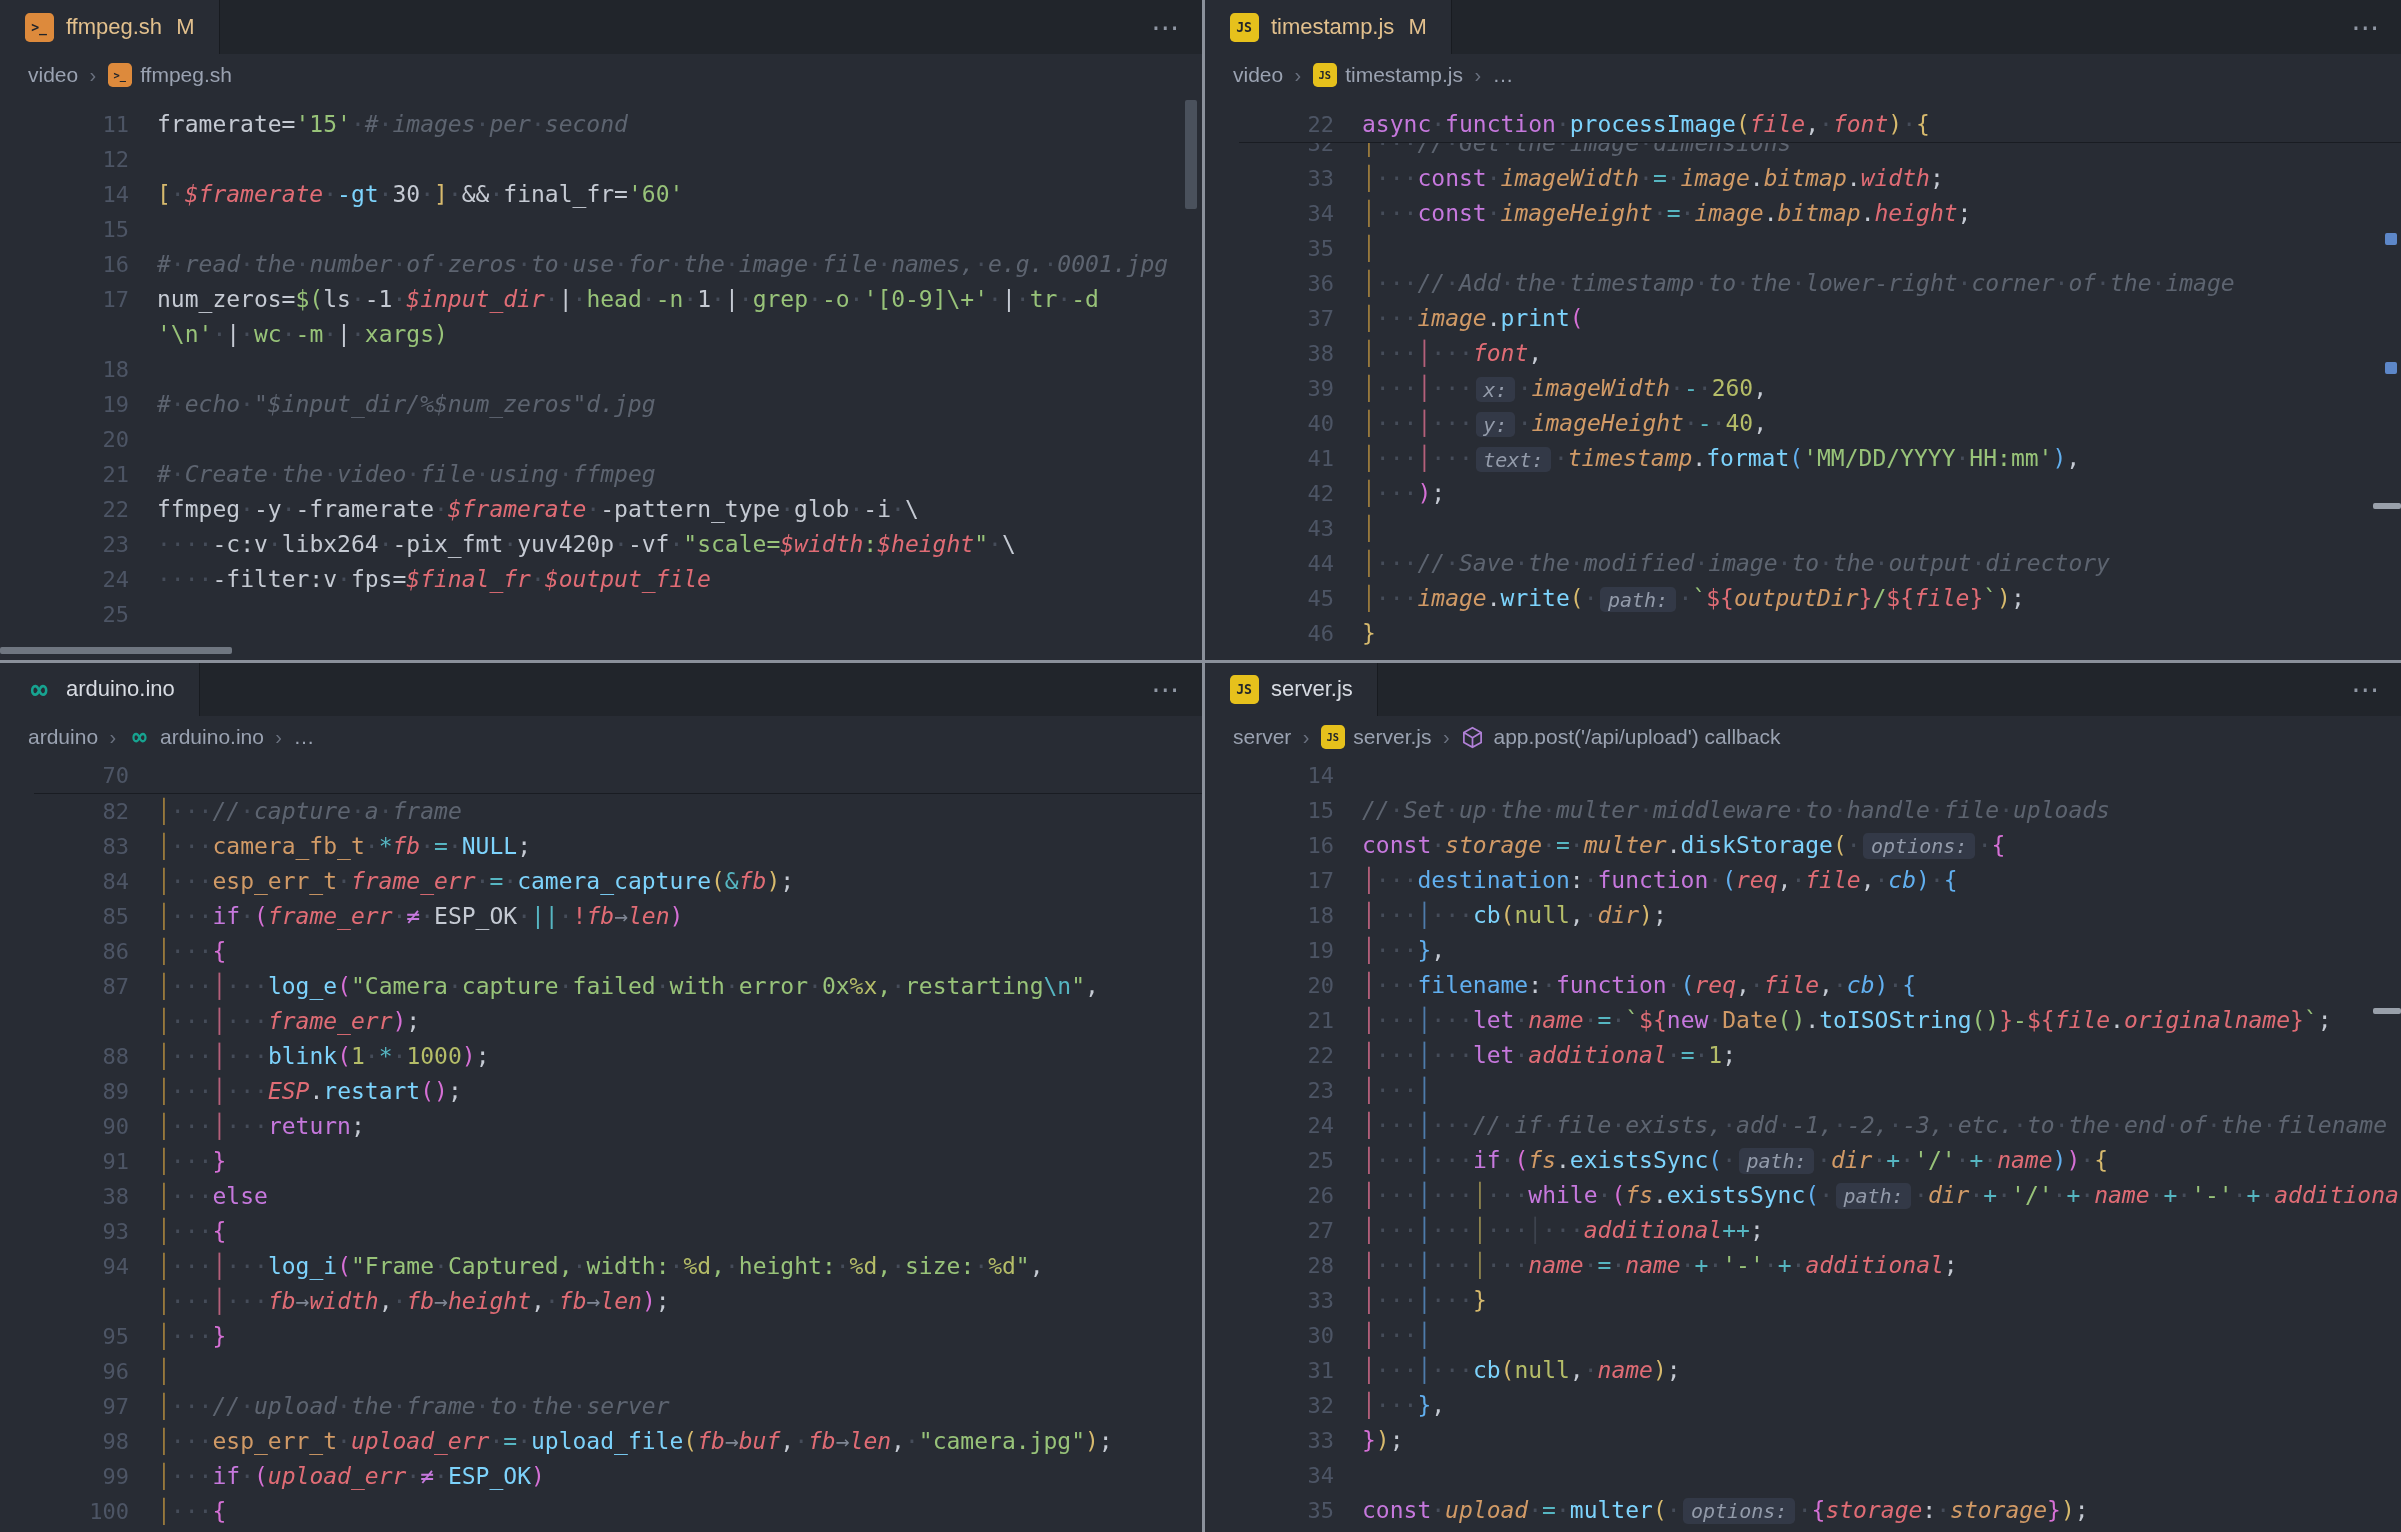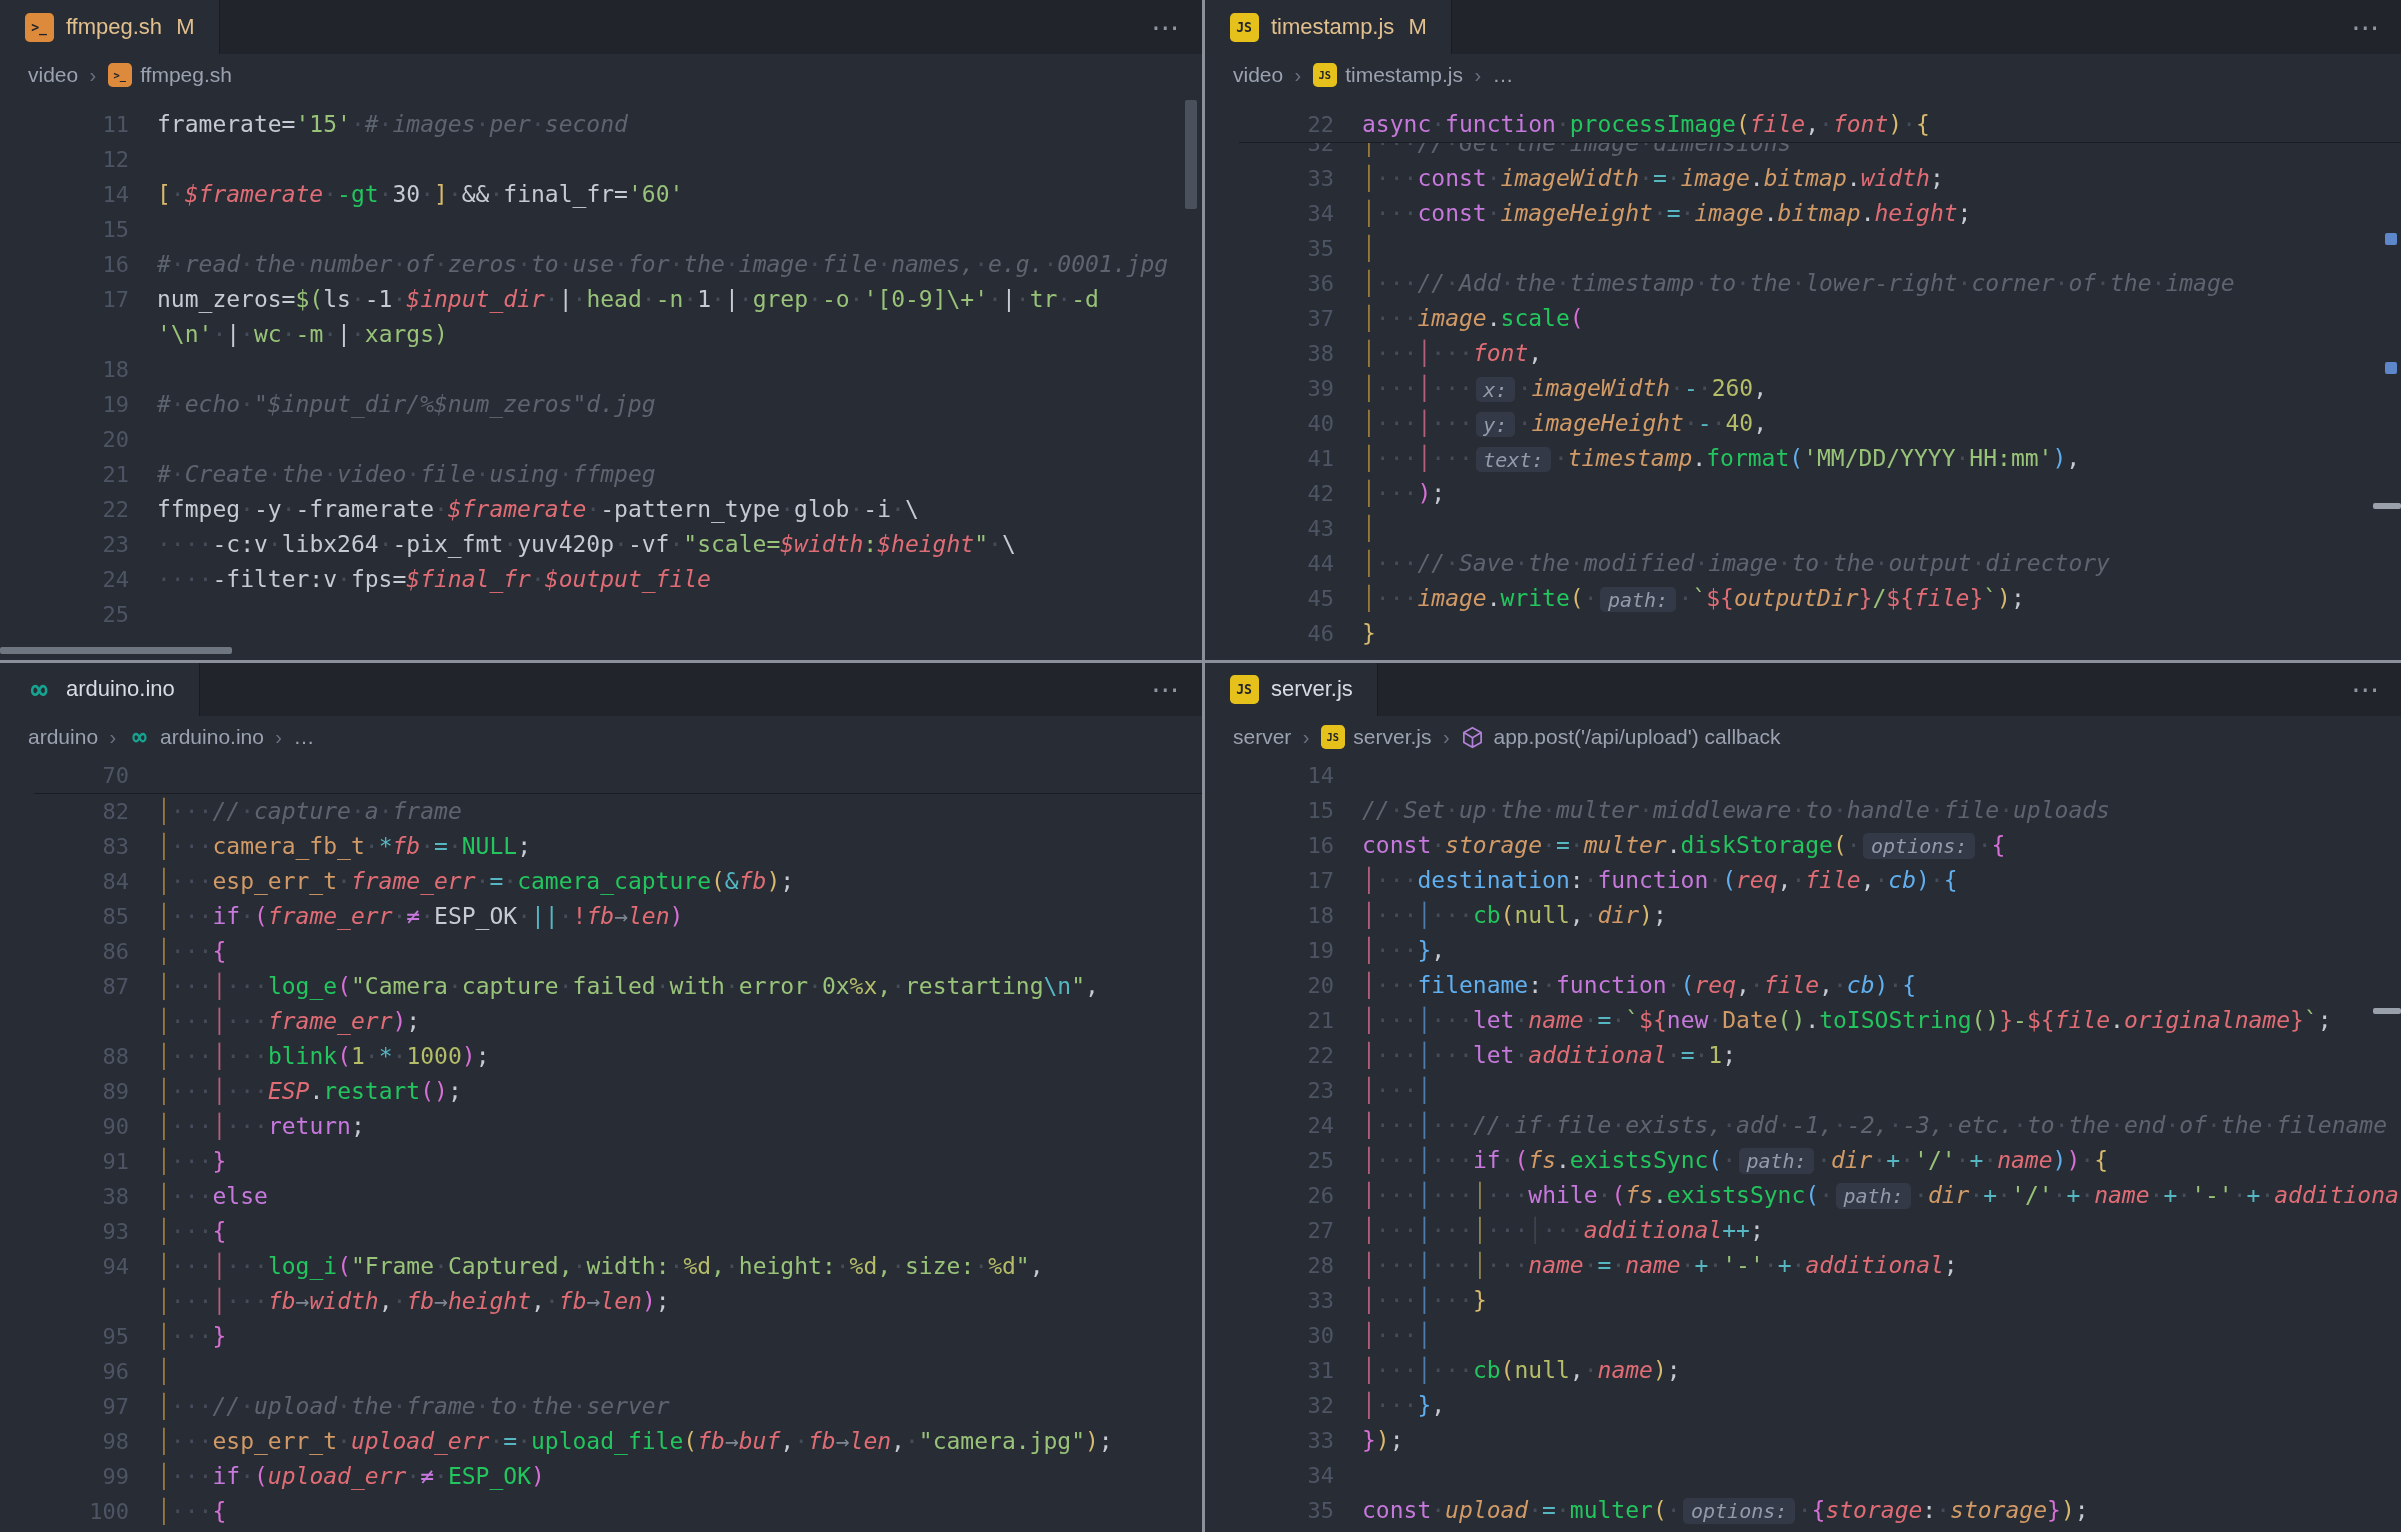--- a/index.html
+++ b/index.html
@@ -39,21 +39,21 @@
   .codebox{position:relative;font-family:"DejaVu Sans Mono",monospace;font-size:23px;line-height:35px;margin-left:34px;}
   .codebox.padtop{padding-top:11.4px;}
   .row{height:35px;display:flex;white-space:pre;}
   .ln{width:95px;text-align:right;color:#4d5565;flex:none;font-size:22px;}
   .lc{padding-left:28px;flex:1;overflow:hidden;}
   .sticky{position:relative;z-index:3;background:#282c34;border-bottom:1.9px solid #191c22;}
   .vp{position:relative;z-index:1;}
   .vp.up{margin-top:-17px;}
 
   .tk.fg{color:#c5cad3;} .tk.cmt{color:#5d6470;font-style:italic;}
-  .tk.str{color:#98c379;} .tk.kw{color:#c678dd;} .tk.fn{color:#22c55e;}
+  .tk.str{color:#98c379;} .tk.kw{color:#c678dd;} .tk.fn{color:#7dd3fc;}
   .tk.oi{color:#d19a66;font-style:italic;} .tk.or{color:#d19a66;text-align:center;}
   .tk.pi{color:#e06c75;font-style:italic;} .tk.rd{color:#e06c75;}
   .tk.op{color:#56b6c2;} .tk.num{color:#b5bd68;}
   .tk.y{color:#d7ba6d;} .tk.mg{color:#d670d6;} .tk.bl{color:#61afef;}
   .tk.ci{color:#61afef;font-style:italic;} .tk.gr{color:#7f8694;} .tk.esc{color:#56b6c2;}
   .tk.g-o{color:#9b7b3c;} .tk.g-m{color:#b5607a;} .tk.g-b{color:#4e7cab;}
   .tk.g-y{color:#8f854e;} .tk.g-g{color:#3d434e;}
   .tk.inlay{background:#333947;color:#939baa;font-style:italic;border-radius:4.7px;
             padding:0.9px 7.6px;font-size:20px;margin:0 2.8px;}
   .ws{color:#454c59;font-style:normal;}
@@ -127,21 +127,21 @@
       </span>
     </div>
     <div class="codebox padtop">
       <div class="row sticky"><span class="ln">22</span><span class="lc"><span class="tk kw">async</span><span class="tk fg"><span class="ws">·</span></span><span class="tk kw">function</span><span class="tk fg"><span class="ws">·</span></span><span class="tk fn">processImage</span><span class="tk y">(</span><span class="tk pi">file</span><span class="tk fg">,<span class="ws">·</span></span><span class="tk pi">font</span><span class="tk y">)</span><span class="tk fg"><span class="ws">·</span></span><span class="tk y">{</span></span></div>
       <div class="vp up">
         <div class="row"><span class="ln">32</span><span class="lc"><span class="tk g-o">│</span><span class="tk fg"><span class="ws">·</span><span class="ws">·</span><span class="ws">·</span></span><span class="tk cmt">//<span class="ws">·</span>Get<span class="ws">·</span>the<span class="ws">·</span>image<span class="ws">·</span>dimensions</span></span></div>
         <div class="row"><span class="ln">33</span><span class="lc"><span class="tk g-o">│</span><span class="tk fg"><span class="ws">·</span><span class="ws">·</span><span class="ws">·</span></span><span class="tk kw">const</span><span class="tk fg"><span class="ws">·</span></span><span class="tk oi">imageWidth</span><span class="tk fg"><span class="ws">·</span></span><span class="tk op">=</span><span class="tk fg"><span class="ws">·</span></span><span class="tk oi">image</span><span class="tk fg">.</span><span class="tk oi">bitmap</span><span class="tk fg">.</span><span class="tk pi">width</span><span class="tk fg">;</span></span></div>
         <div class="row"><span class="ln">34</span><span class="lc"><span class="tk g-o">│</span><span class="tk fg"><span class="ws">·</span><span class="ws">·</span><span class="ws">·</span></span><span class="tk kw">const</span><span class="tk fg"><span class="ws">·</span></span><span class="tk oi">imageHeight</span><span class="tk fg"><span class="ws">·</span></span><span class="tk op">=</span><span class="tk fg"><span class="ws">·</span></span><span class="tk oi">image</span><span class="tk fg">.</span><span class="tk oi">bitmap</span><span class="tk fg">.</span><span class="tk pi">height</span><span class="tk fg">;</span></span></div>
         <div class="row"><span class="ln">35</span><span class="lc"><span class="tk g-o">│</span></span></div>
         <div class="row"><span class="ln">36</span><span class="lc"><span class="tk g-o">│</span><span class="tk fg"><span class="ws">·</span><span class="ws">·</span><span class="ws">·</span></span><span class="tk cmt">//<span class="ws">·</span>Add<span class="ws">·</span>the<span class="ws">·</span>timestamp<span class="ws">·</span>to<span class="ws">·</span>the<span class="ws">·</span>lower-right<span class="ws">·</span>corner<span class="ws">·</span>of<span class="ws">·</span>the<span class="ws">·</span>image</span></span></div>
-        <div class="row"><span class="ln">37</span><span class="lc"><span class="tk g-o">│</span><span class="tk fg"><span class="ws">·</span><span class="ws">·</span><span class="ws">·</span></span><span class="tk oi">image</span><span class="tk fg">.</span><span class="tk fn">scale</span><span class="tk mg">(</span></span></div>
+        <div class="row"><span class="ln">37</span><span class="lc"><span class="tk g-o">│</span><span class="tk fg"><span class="ws">·</span><span class="ws">·</span><span class="ws">·</span></span><span class="tk oi">image</span><span class="tk fg">.</span><span class="tk fn">print</span><span class="tk mg">(</span></span></div>
         <div class="row"><span class="ln">38</span><span class="lc"><span class="tk g-o">│</span><span class="tk fg"><span class="ws">·</span><span class="ws">·</span><span class="ws">·</span></span><span class="tk g-m">│</span><span class="tk fg"><span class="ws">·</span><span class="ws">·</span><span class="ws">·</span></span><span class="tk pi">font</span><span class="tk fg">,</span></span></div>
         <div class="row"><span class="ln">39</span><span class="lc"><span class="tk g-o">│</span><span class="tk fg"><span class="ws">·</span><span class="ws">·</span><span class="ws">·</span></span><span class="tk g-m">│</span><span class="tk fg"><span class="ws">·</span><span class="ws">·</span><span class="ws">·</span></span><span class="tk inlay">x:</span><span class="tk fg"><span class="ws">·</span></span><span class="tk oi">imageWidth</span><span class="tk fg"><span class="ws">·</span></span><span class="tk op">-</span><span class="tk fg"><span class="ws">·</span></span><span class="tk num">260</span><span class="tk fg">,</span></span></div>
         <div class="row"><span class="ln">40</span><span class="lc"><span class="tk g-o">│</span><span class="tk fg"><span class="ws">·</span><span class="ws">·</span><span class="ws">·</span></span><span class="tk g-m">│</span><span class="tk fg"><span class="ws">·</span><span class="ws">·</span><span class="ws">·</span></span><span class="tk inlay">y:</span><span class="tk fg"><span class="ws">·</span></span><span class="tk oi">imageHeight</span><span class="tk fg"><span class="ws">·</span></span><span class="tk op">-</span><span class="tk fg"><span class="ws">·</span></span><span class="tk num">40</span><span class="tk fg">,</span></span></div>
         <div class="row"><span class="ln">41</span><span class="lc"><span class="tk g-o">│</span><span class="tk fg"><span class="ws">·</span><span class="ws">·</span><span class="ws">·</span></span><span class="tk g-m">│</span><span class="tk fg"><span class="ws">·</span><span class="ws">·</span><span class="ws">·</span></span><span class="tk inlay">text:</span><span class="tk fg"><span class="ws">·</span></span><span class="tk oi">timestamp</span><span class="tk fg">.</span><span class="tk fn">format</span><span class="tk bl">(</span><span class="tk str">'MM/DD/YYYY<span class="ws">·</span>HH:mm'</span><span class="tk bl">)</span><span class="tk fg">,</span></span></div>
         <div class="row"><span class="ln">42</span><span class="lc"><span class="tk g-o">│</span><span class="tk fg"><span class="ws">·</span><span class="ws">·</span><span class="ws">·</span></span><span class="tk mg">)</span><span class="tk fg">;</span></span></div>
         <div class="row"><span class="ln">43</span><span class="lc"><span class="tk g-o">│</span></span></div>
         <div class="row"><span class="ln">44</span><span class="lc"><span class="tk g-o">│</span><span class="tk fg"><span class="ws">·</span><span class="ws">·</span><span class="ws">·</span></span><span class="tk cmt">//<span class="ws">·</span>Save<span class="ws">·</span>the<span class="ws">·</span>modified<span class="ws">·</span>image<span class="ws">·</span>to<span class="ws">·</span>the<span class="ws">·</span>output<span class="ws">·</span>directory</span></span></div>
         <div class="row"><span class="ln">45</span><span class="lc"><span class="tk g-o">│</span><span class="tk fg"><span class="ws">·</span><span class="ws">·</span><span class="ws">·</span></span><span class="tk oi">image</span><span class="tk fg">.</span><span class="tk fn">write</span><span class="tk y">(</span><span class="tk fg"><span class="ws">·</span></span><span class="tk inlay">path:</span><span class="tk fg"><span class="ws">·</span></span><span class="tk str">`</span><span class="tk rd">${</span><span class="tk oi">outputDir</span><span class="tk rd">}</span><span class="tk str">/</span><span class="tk rd">${</span><span class="tk pi">file</span><span class="tk rd">}</span><span class="tk str">`</span><span class="tk y">)</span><span class="tk fg">;</span></span></div>
         <div class="row"><span class="ln">46</span><span class="lc"><span class="tk y">}</span></span></div>
       </div>

